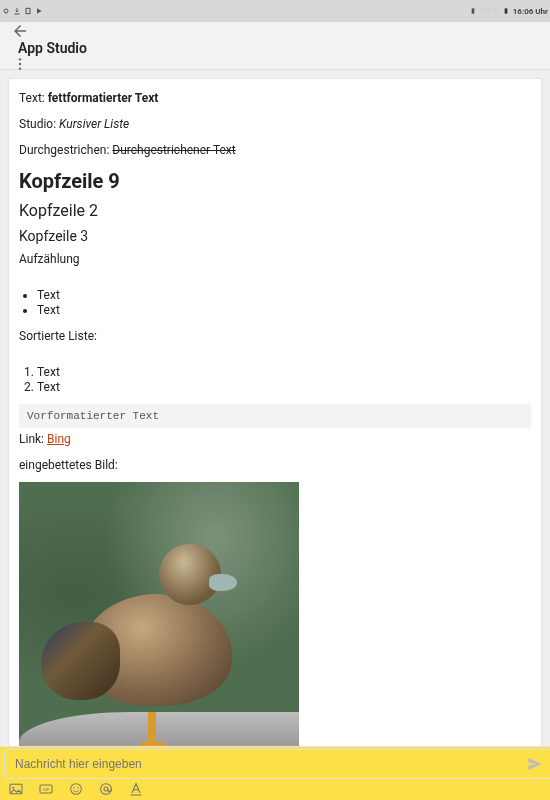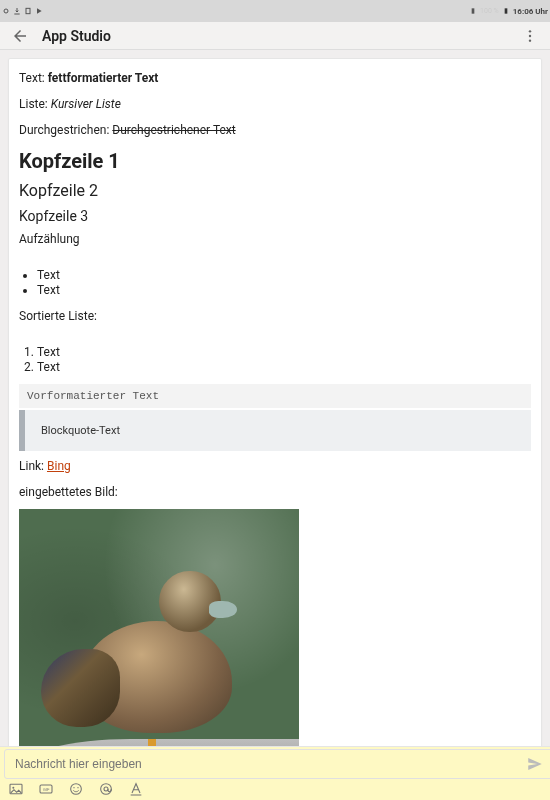--- a/index.html
+++ b/index.html
@@ -6,21 +6,21 @@
   html, body { width: 550px; height: 800px; font-family: -apple-system, "Segoe UI", Roboto, Arial, sans-serif; font-size: 12px; color: #222; background: #f0eeee; overflow: hidden; }
 
   
   .status-bar { height: 22px; background: #d8d8d8; display: flex; align-items: center; justify-content: space-between; font-size: 8px; color: #444; padding: 0 2px; }
   .status-left { display: flex; gap: 3px; }
   .status-right { display: flex; gap: 3px; align-items: center; }
   .status-icon { width: 8px; height: 8px; display: inline-flex; align-items: center; justify-content: center; }
   .status-time { font-weight: bold; font-size: 8px; }
 
   
-  .app-header { height: 28px; background: #f3f2f1; border-bottom: 1px solid #ddd; display: flex; align-items: center; padding: 0 8px; }
+  .app-header { height: 48px; background: #f3f2f1; border-bottom: 1px solid #ddd; display: flex; align-items: flex-start; padding: 0 8px; flex-direction: column; }
   .back-btn { width: 24px; height: 24px; display: flex; align-items: center; justify-content: center; cursor: pointer; color: #555; }
   .app-title { flex: 1; font-size: 14px; font-weight: 600; color: #222; padding-left: 10px; }
   .more-btn { width: 24px; height: 24px; display: flex; align-items: center; justify-content: center; cursor: pointer; color: #555; }
 
   
   .content-wrap { padding: 8px 8px 0 8px; height: calc(800px - 12px - 36px - 54px); overflow: auto; }
   .card { background: #fff; border: 1px solid #e5e5e5; border-radius: 2px; padding: 10px 10px 2px 10px; box-shadow: 0 1px 2px rgba(0,0,0,0.04); }
   .card p { margin-bottom: 8px; line-height: 1.5; }
   .card h1 { font-size: 20px; font-weight: 700; margin: 10px 0 8px 0; }
   .card h2 { font-size: 16px; font-weight: 400; margin: 8px 0 6px 0; }
@@ -37,21 +37,21 @@
   .water::before { content:""; position:absolute; inset:0; background: radial-gradient(ellipse at 70% 20%, rgba(255,255,255,0.25), transparent 40%), radial-gradient(ellipse at 20% 40%, rgba(0,0,0,0.15), transparent 40%); }
   .rock { position:absolute; left:0; bottom:0; width:100%; height:18%; background: linear-gradient(180deg,#bdbdbd,#8a8a8a); border-top-left-radius: 40% 60%; }
   .duck-body { position:absolute; left:22%; top:40%; width:54%; height:40%; background: radial-gradient(ellipse at 40% 30%, #c7a87d, #7d6247 60%, #4d3d2c); border-radius: 55% 55% 50% 50% / 60% 60% 45% 45%; }
   .duck-wing { position:absolute; left:8%; top:50%; width:28%; height:28%; background: linear-gradient(135deg,#2d3a66,#6f5a3a 40%, #3b2e1c); border-radius: 60% 40% 50% 50%; }
   .duck-head { position:absolute; left:50%; top:22%; width:22%; height:22%; background: radial-gradient(ellipse at 40% 30%, #cbb893, #6e5a3c 70%); border-radius: 50%; }
   .duck-beak { position:absolute; left:68%; top:33%; width:10%; height:6%; background: #9fb7b0; border-radius: 40% 60% 60% 40%; }
   .duck-leg { position:absolute; left:46%; bottom:6%; width:3%; height:12%; background:#d99a2e; }
   .duck-foot { position:absolute; left:43%; bottom:4%; width:10%; height:3%; background:#d99a2e; border-radius:40%; }
 
   
-  .bottom { position: absolute; left:0; right:0; bottom:0; height:54px; background:#fef9c3; border-top:1px solid #e5e5e5; }
+  .bottom { position: absolute; left:0; right:0; bottom:0; height:54px; background:#fde047; border-top:1px solid #e5e5e5; }
   .compose-input { width:100%; height:30px; border:1px solid #e0e0e0; border-radius:3px; padding:0 10px; font-size:12px; color:#777; display:flex; align-items:center; margin:2px 4px 0 4px; position:relative; }
   .compose-input input { border:none; outline:none; width:calc(100% - 26px); font-size:12px; color:#333; background:transparent; }
   .send-btn { position:absolute; right:8px; top:4px; width:20px; height:20px; color:#bbb; display:flex; align-items:center; justify-content:center; cursor:pointer; }
   .toolbar { display:flex; gap:14px; padding:2px 8px; align-items:center; height:20px; }
   .toolbar .ticon { width:16px; height:16px; color:#757575; display:flex; align-items:center; justify-content:center; cursor:pointer; }
 </style>
 </head>
 <body>
 
 <div class="status-bar">
@@ -111,48 +111,47 @@
 
 <div class="content-wrap">
   <div class="card">
 
     <p>
       <span>Text:</span>
       <b>fettformatierter Text</b>
     </p>
 
     <p>
-      <span>Liste:</span>
+      <span>Studio:</span>
       <i>Kursiver Liste</i>
     </p>
 
     <p>
       <span>Durchgestrichen:</span>
       <span class="strike">Durchgestrichener Text</span>
     </p>
 
-    <h1>Kopfzeile 1</h1>
+    <h1>Kopfzeile 9</h1>
     <h2>Kopfzeile 2</h2>
     <h3>Kopfzeile 3</h3>
 
     <p>Aufzählung</p>
     <ul>
       <li>Text</li>
       <li>Text</li>
     </ul>
 
     <p>Sortierte Liste:</p>
     <ol>
       <li>Text</li>
       <li>Text</li>
     </ol>
 
     <pre>Vorformatierter Text</pre>
 
-    <blockquote>Blockquote-Text</blockquote>
 
     <p>
       <span>Link:</span>
       <a href="#" class="link">Bing</a>
     </p>
 
     <p class="embedded">eingebettetes Bild:</p>
     <div class="image-box">
       <div class="water"></div>
       <div class="rock"></div>

